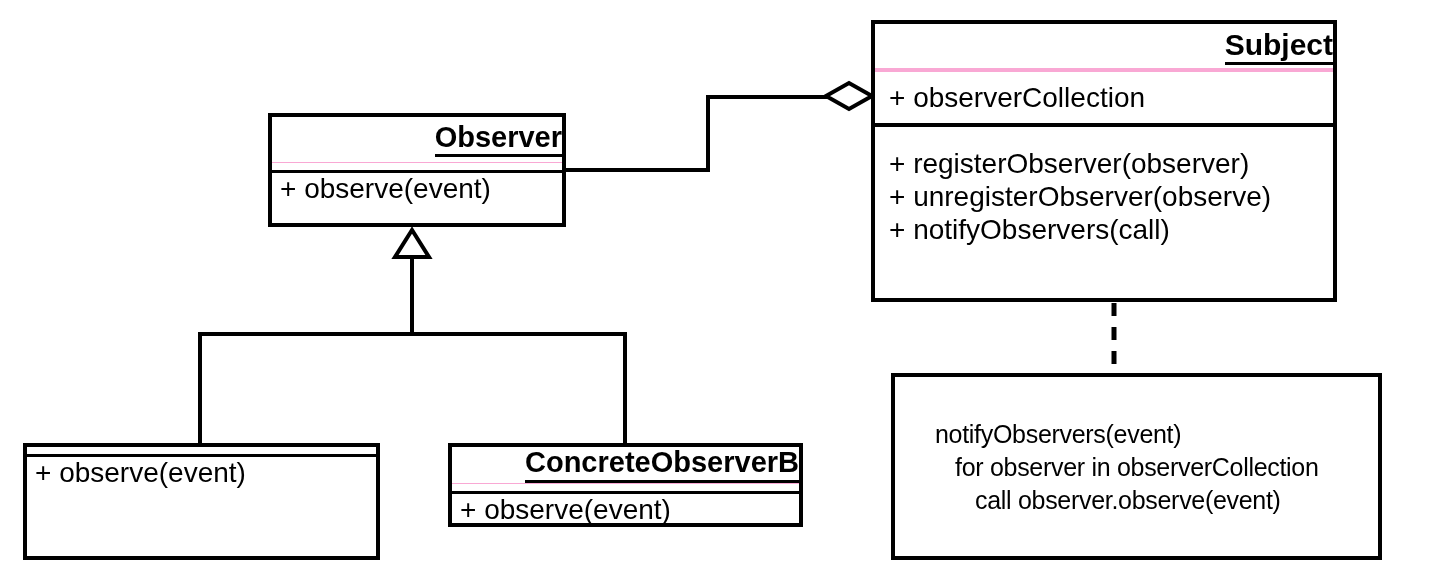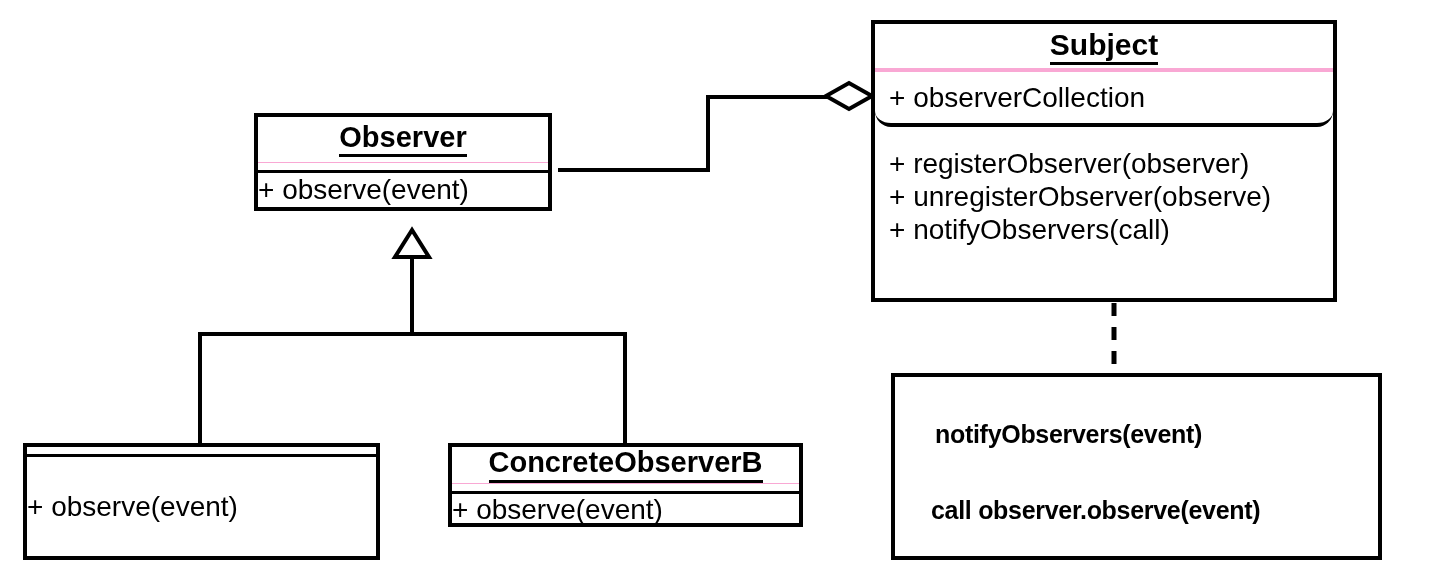--- a/index.html
+++ b/index.html
@@ -28,21 +28,21 @@
     border: 4px solid #000;
     background: #fff;
     display: flex;
     flex-direction: column;
   }
   .uml-title {
     box-sizing: border-box;
     border-bottom: 1px solid #f9a8d4;
     display: flex;
     align-items: center;
-    justify-content: center;
+    justify-content: flex-end;
     font-weight: bold;
     font-size: 29px;
     white-space: nowrap;
   }
   .uml-title .ul {
     border-bottom: 3px solid #000;
     padding-bottom: 1px;
     line-height: 1.1;
   }
   .uml-attrs-empty {
@@ -60,55 +60,53 @@
     padding-left: 14px;
     white-space: nowrap;
   }
   .uml-methods {
     flex: 1 1 auto;
     font-size: 28px;
     white-space: nowrap;
   }
   .uml-methods.single {
     display: flex;
-    align-items: center;
-    padding-left: 0;
+    padding-left: 8px;
   }
   .uml-methods.multi {
     padding-left: 14px;
     padding-top: 20px;
     line-height: 33px;
   }
   
   .box-subject   { left: 871px; top: 20px;  width: 466px; height: 282px; }
   .box-subject .uml-title { height: 48px; border-bottom-width: 4px; font-size: 30px; }
-  .box-subject .uml-attrs { height: 55px; border-radius: 16px; }
-  .box-observer  { left: 254px; top: 113px; width: 298px; height: 98px; }
+  .box-subject .uml-attrs { height: 55px; }
+  .box-observer  { left: 268px; top: 113px; width: 298px; height: 114px; }
   .box-observer .uml-title { height: 46px; }
   .box-concrete-a { left: 23px;  top: 443px; width: 357px; height: 117px; }
   .box-concrete-b { left: 448px; top: 443px; width: 355px; height: 84px; }
   .box-concrete-a .uml-title, .box-concrete-b .uml-title { height: 48px; }
   
   .note-box {
     position: absolute;
     left: 891px; top: 373px;
     width: 491px; height: 187px;
     box-sizing: border-box;
     border: 4px solid #000;
     background: #fff;
     font-size: 25px;
     letter-spacing: -0.3px;
     line-height: 33px;
     padding-top: 41px;
     white-space: nowrap;
-    font-weight: bold;
   }
   .note-line-1 { padding-left: 40px; }
   .note-line-2 { padding-left: 60px; }
-  .note-line-3 { padding-left: 36px; margin-top: 43px; }
+  .note-line-3 { padding-left: 80px; }
 </style>
 </head>
 <body>
 
 <div class="canvas">
 
   <svg class="overlay" viewBox="0 0 1450 586" xmlns="http://www.w3.org/2000/svg">
 
     <polyline points="558,170 708,170 708,97 828,97" fill="none" stroke="#000" stroke-width="4"></polyline>
     <polygon points="826,96 849,83 872,96 849,109" fill="#fff" stroke="#000" stroke-width="4"></polygon>
@@ -158,16 +156,17 @@
       <span class="ul">ConcreteObserverB</span>
     </div>
     <div class="uml-attrs-empty"></div>
     <div class="uml-methods single">
       <span>+ observe(event)</span>
     </div>
   </div>
 
   <div class="note-box">
     <div class="note-line-1">notifyObservers(event)</div>
+    <div class="note-line-2">for observer in observerCollection</div>
     <div class="note-line-3">call observer.observe(event)</div>
   </div>
 
 </div>
 
 </body></html>

